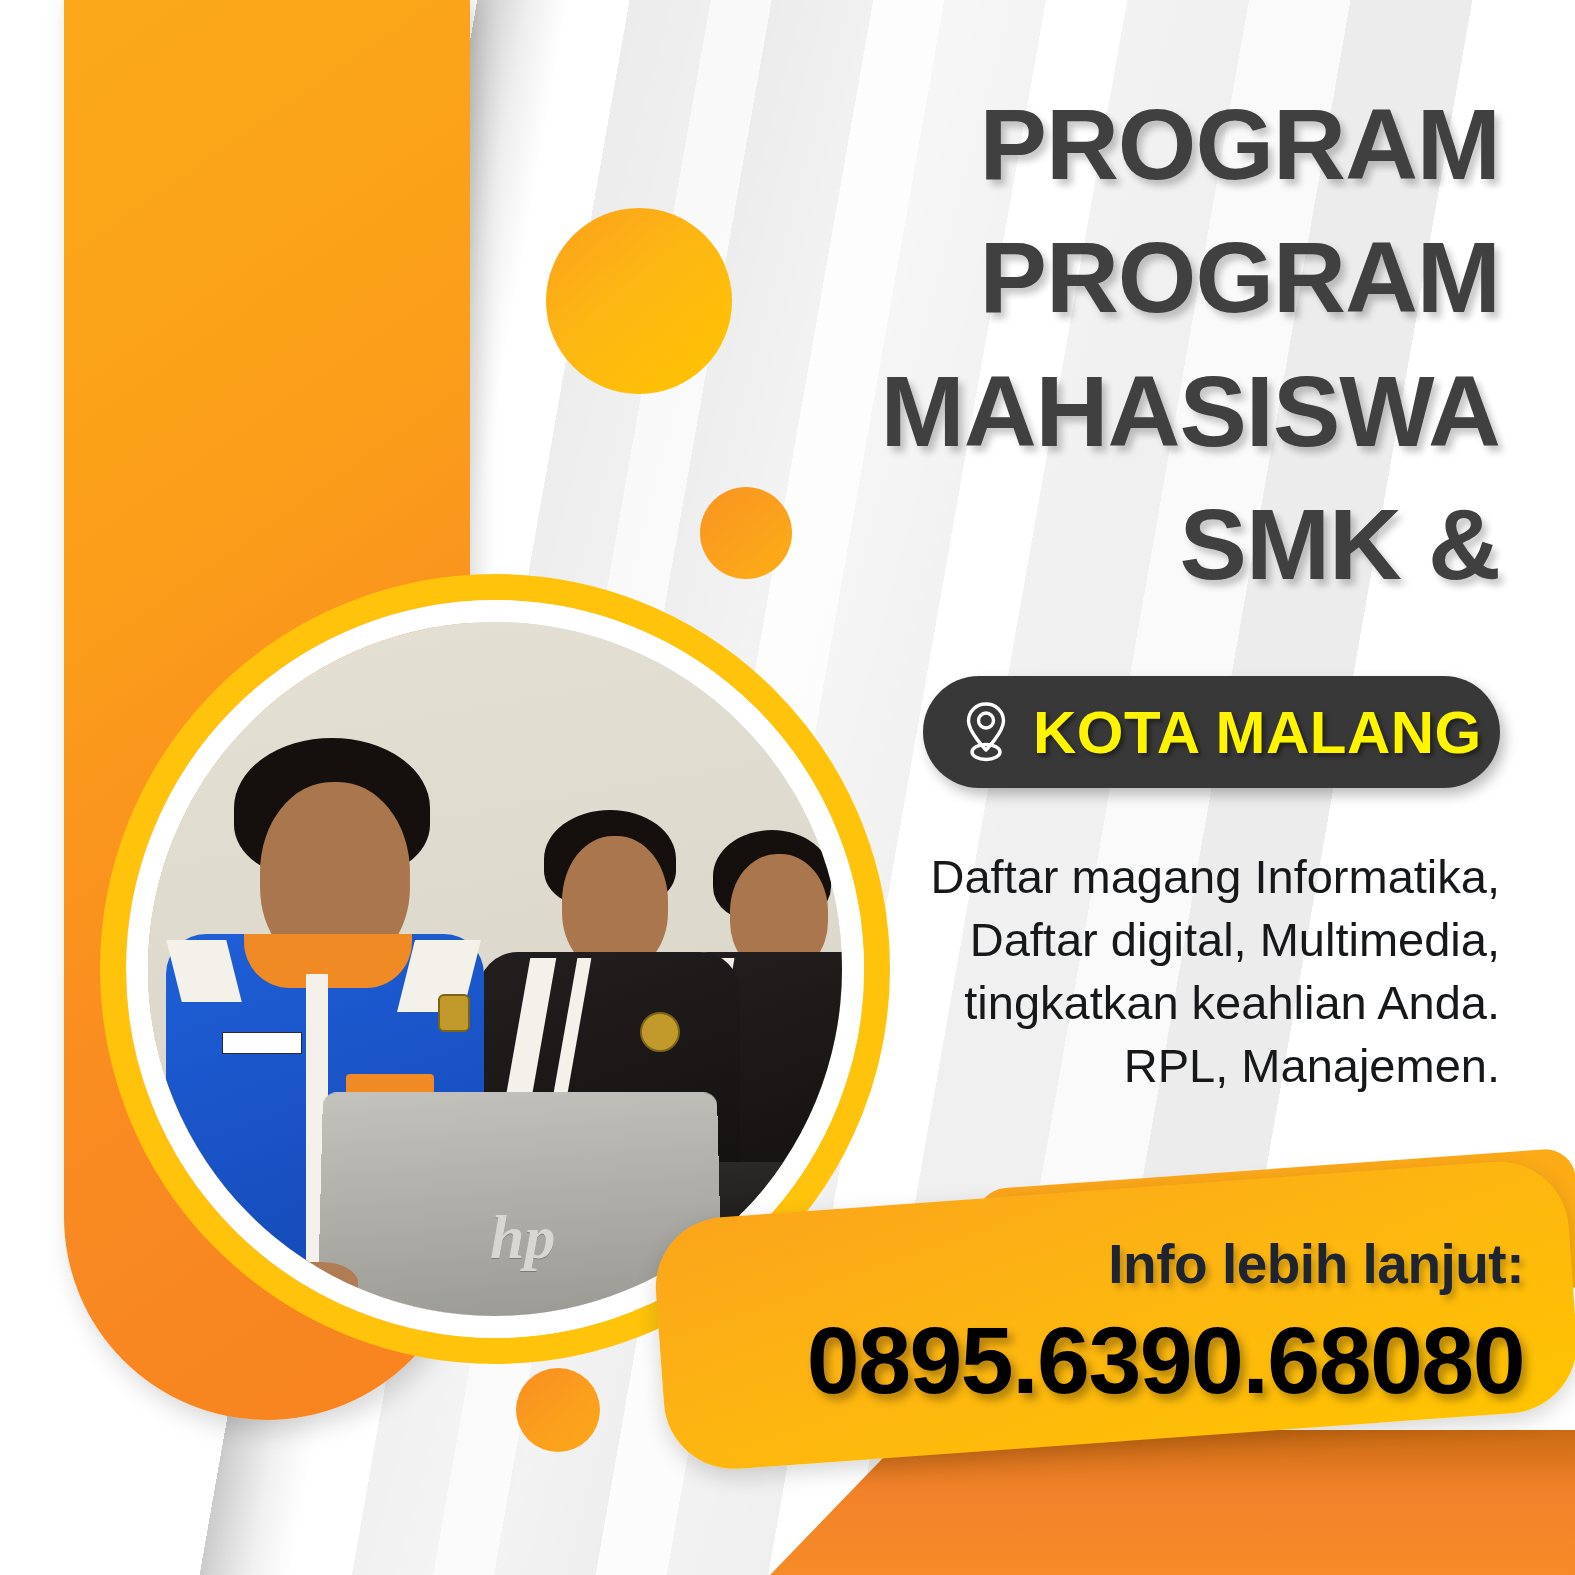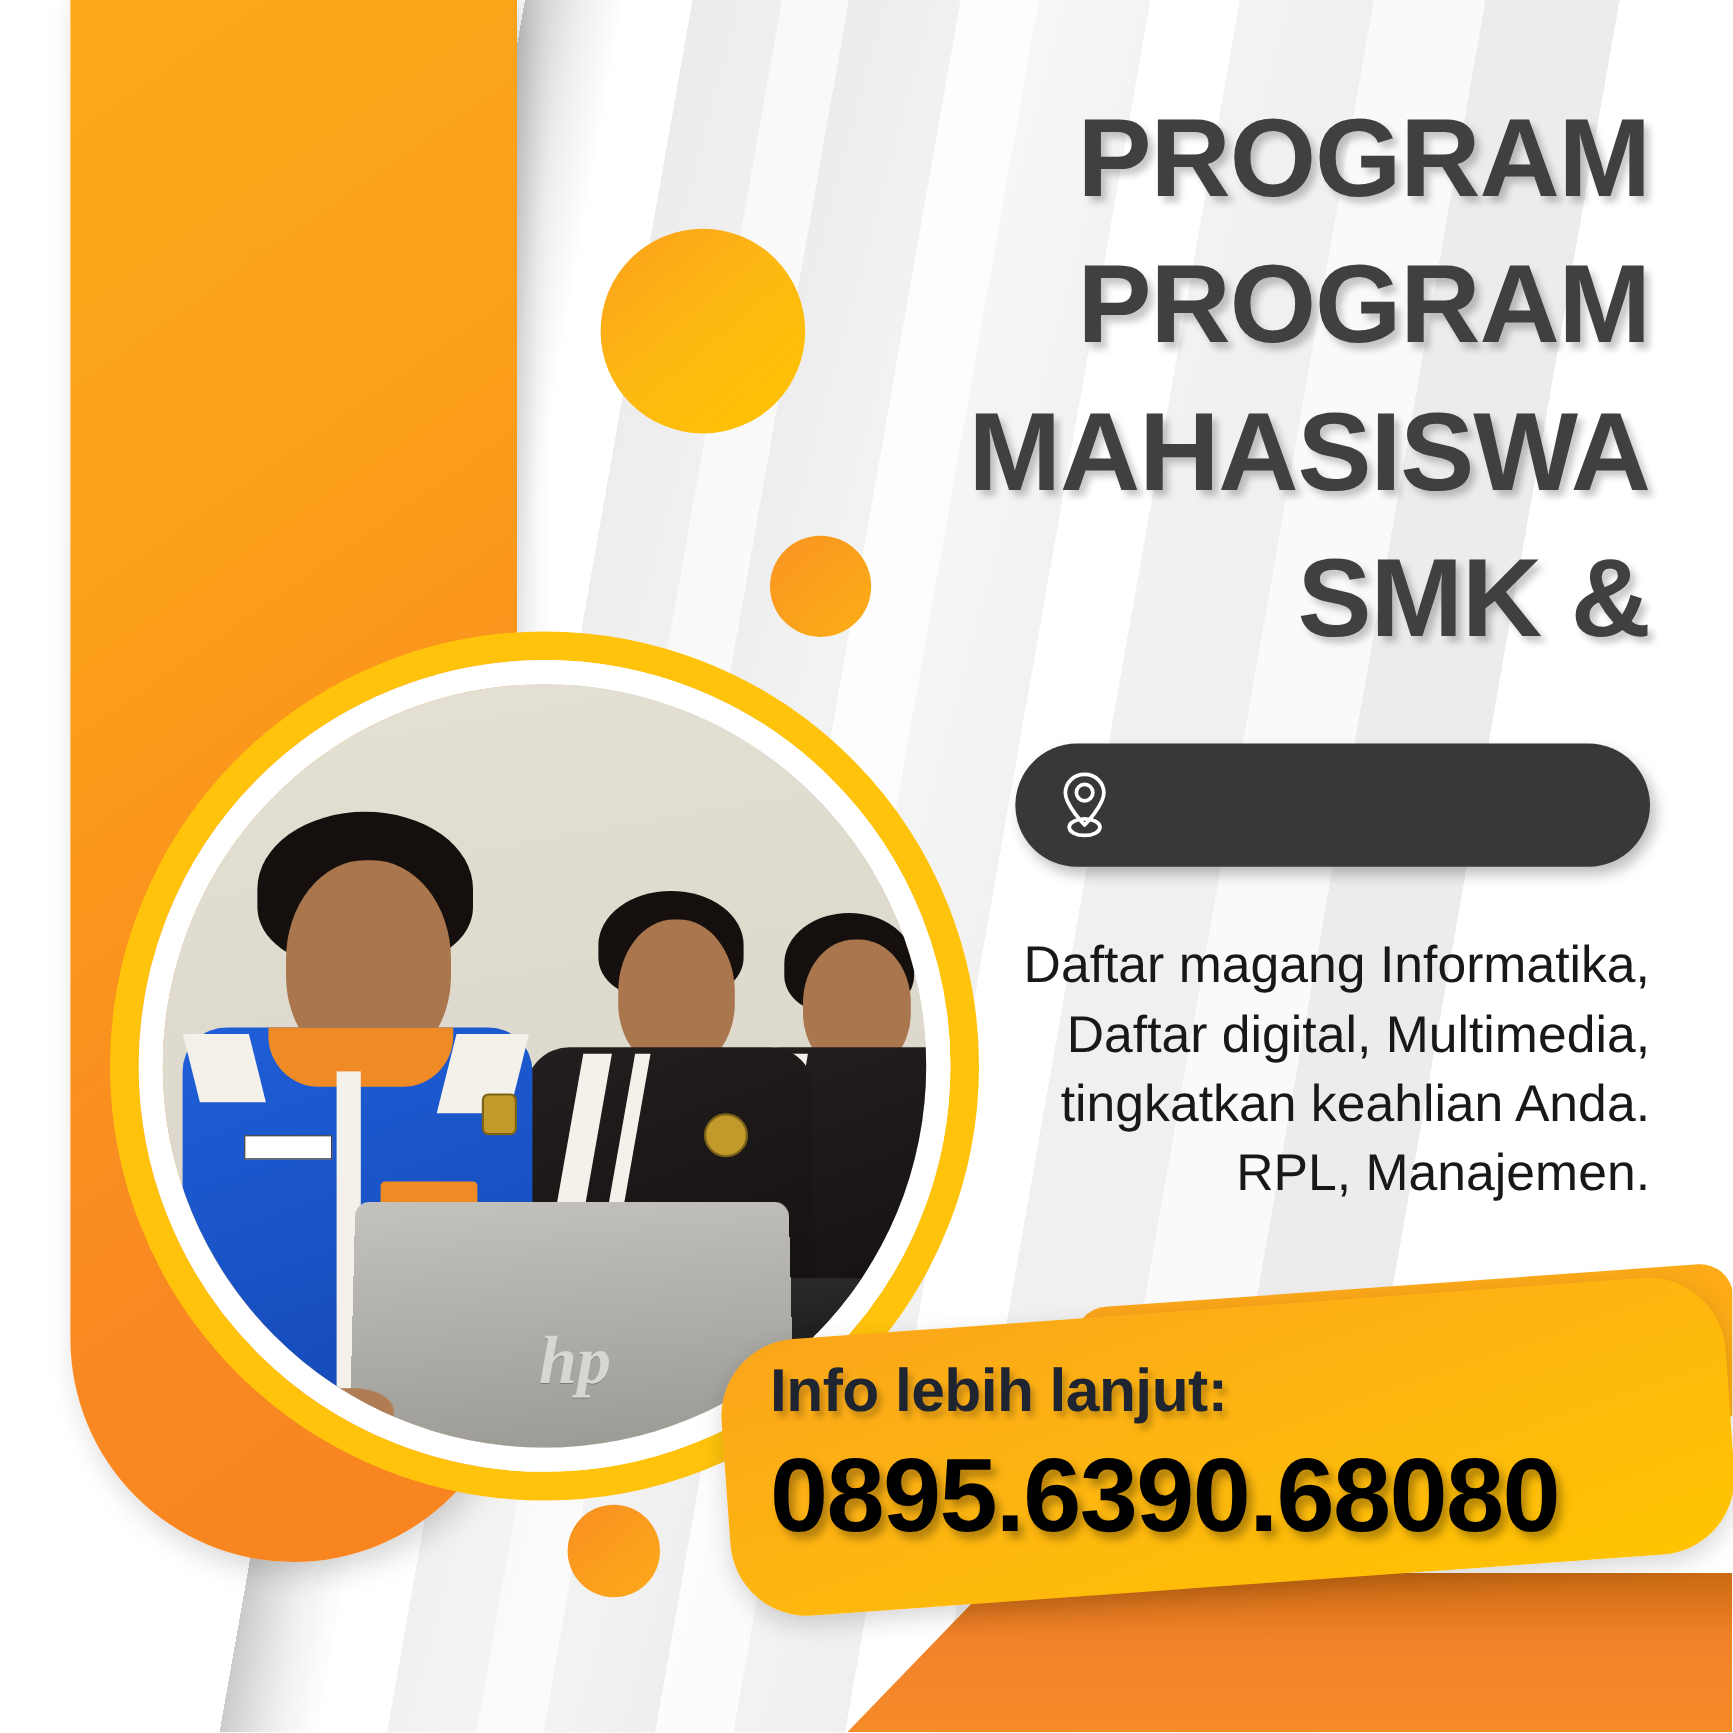--- a/index.html
+++ b/index.html
@@ -267,21 +267,21 @@
     background: linear-gradient(165deg, #FBA51B 0%, #FDAF14 100%);
     border-radius: 30px 30px 0 0;
     transform: rotate(-4.1deg);
     transform-origin: left center;
   }
   .contact-text-wrap {
     position: absolute;
     left: 700px;
     top: 1232px;
     width: 860px;
-    text-align: left;
+    text-align: right;
     padding-right: 36px;
     box-sizing: border-box;
   }
   .contact-label {
     display: block;
     color: #1E2430;
     font-size: 55px;
     font-weight: bold;
     letter-spacing: -0.5px;
     text-shadow: 4px 5px 6px rgba(0,0,0,0.22);
@@ -360,20 +360,21 @@
     <span class="headline-line">MAHASISWA</span>
     <span class="headline-line">SMK &amp;</span>
   </div>
 
   <div class="loc-badge">
     <svg class="pin-icon" viewBox="0 0 50 62">
       <path d="M25 3 C15 3 7.5 10.5 7.5 20 C7.5 31 25 49 25 49 C25 49 42.5 31 42.5 20 C42.5 10.5 35 3 25 3 Z" fill="none" stroke="#ffffff" stroke-width="3.4" stroke-linejoin="round"></path>
       <circle cx="25" cy="19.5" r="7.5" fill="none" stroke="#ffffff" stroke-width="3.4"></circle>
       <ellipse cx="25" cy="51" rx="14" ry="7.5" fill="none" stroke="#ffffff" stroke-width="3.4"></ellipse>
     </svg>
+    <span class="loc-text">KOTA MALANG</span>
   </div>
 
   <div class="desc">
     <span class="desc-line">Daftar magang Informatika,</span>
     <span class="desc-line">Daftar digital, Multimedia,</span>
     <span class="desc-line">tingkatkan keahlian Anda.</span>
     <span class="desc-line">RPL, Manajemen.</span>
   </div>
 
   <div class="contact-shadow-orange"></div>

